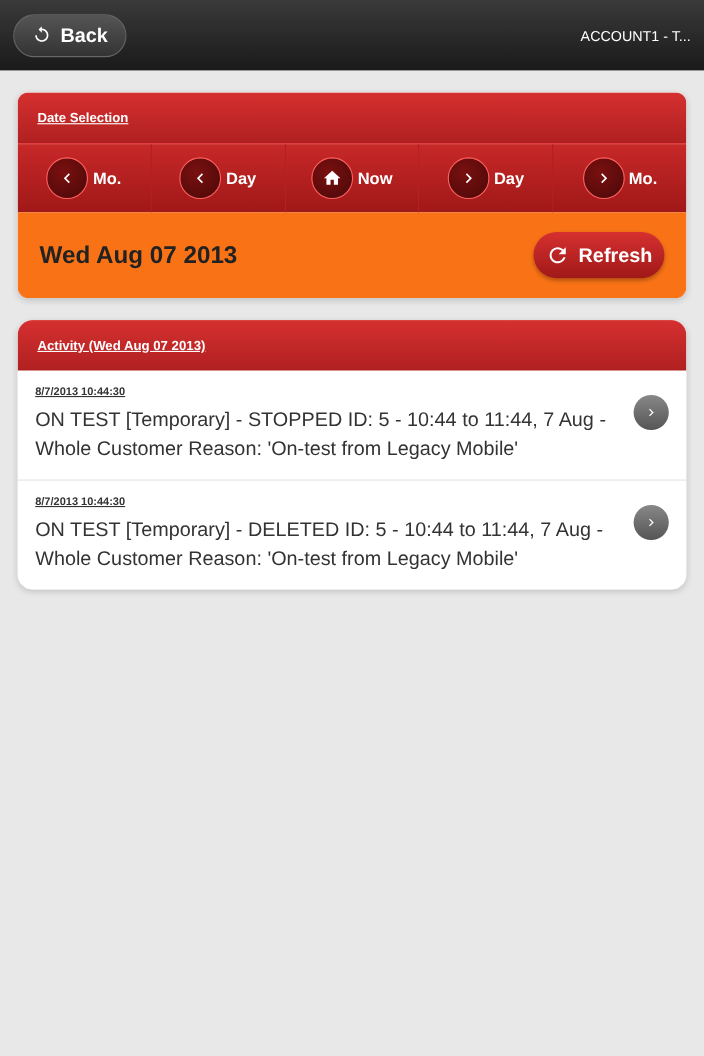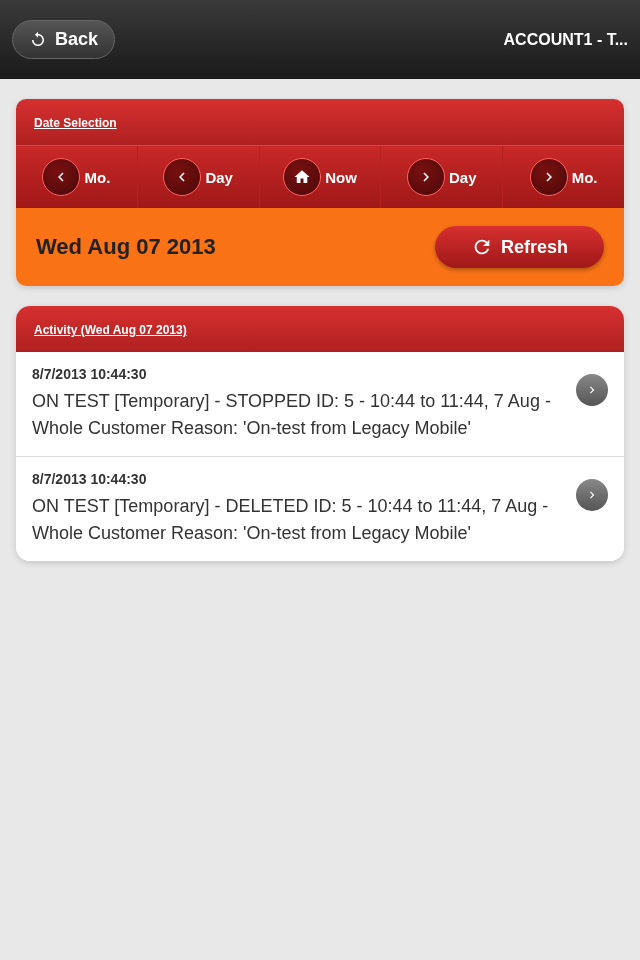--- a/index.html
+++ b/index.html
@@ -7,21 +7,21 @@
       width: 640px;
       height: 960px;
       background: #e8e8e8;
       font-family: Arial, Helvetica, sans-serif;
       overflow: hidden;
     }
 
     
     .header {
       width: 100%;
-      height: 79px;
+      height: 64px;
       background: linear-gradient(to bottom, #3a3a3a, #1a1a1a);
       display: flex;
       align-items: center;
       justify-content: space-between;
       padding: 0 12px;
     }
     .header-btn {
       display: flex;
       align-items: center;
       gap: 8px;
@@ -29,22 +29,22 @@
       border: 1px solid #666;
       border-radius: 20px;
       padding: 8px 16px;
       color: #fff;
       font-size: 18px;
       font-weight: bold;
       cursor: pointer;
     }
     .header-title {
       color: #fff;
-      font-size: 16px;
-      font-weight: bold;
+      font-size: 13px;
+      font-weight: normal;
       margin-left: 23px;
     }
 
     
     .content {
       padding: 20px 16px;
     }
 
     
     .card {
@@ -120,21 +120,21 @@
       font-weight: bold;
       color: #222;
     }
     .refresh-btn {
       display: flex;
       align-items: center;
       gap: 8px;
       background: linear-gradient(to bottom, #d63030, #a01818);
       border: none;
       border-radius: 24px;
-      padding: 10px 36px;
+      padding: 10px 11px;
       color: #fff;
       font-size: 18px;
       font-weight: bold;
       cursor: pointer;
       box-shadow: 0 2px 4px rgba(0,0,0,0.3);
     }
     .refresh-icon {
       width: 22px;
       height: 22px;
       fill: #fff;
@@ -153,22 +153,23 @@
       border-bottom: 1px solid #ddd;
       display: flex;
       align-items: flex-start;
       justify-content: space-between;
       background: #fff;
     }
     .activity-item:last-child { border-bottom: none; }
 
     .activity-content { flex: 1; padding-right: 10px; }
     .activity-time {
-      font-size: 14px;
+      font-size: 10px;
       color: #333;
+      text-decoration: underline;
       font-weight: bold;
       margin-bottom: 6px;
       display: block;
     }
     .activity-text {
       font-size: 18px;
       color: #333;
       line-height: 1.5;
       font-family: Liberation Sans, sans-serif;
     }

